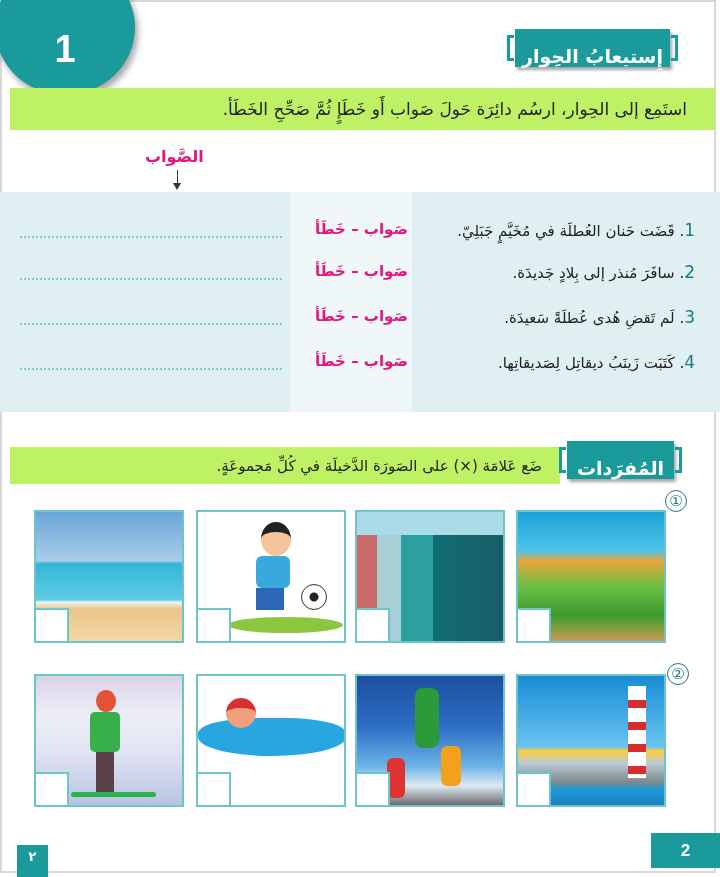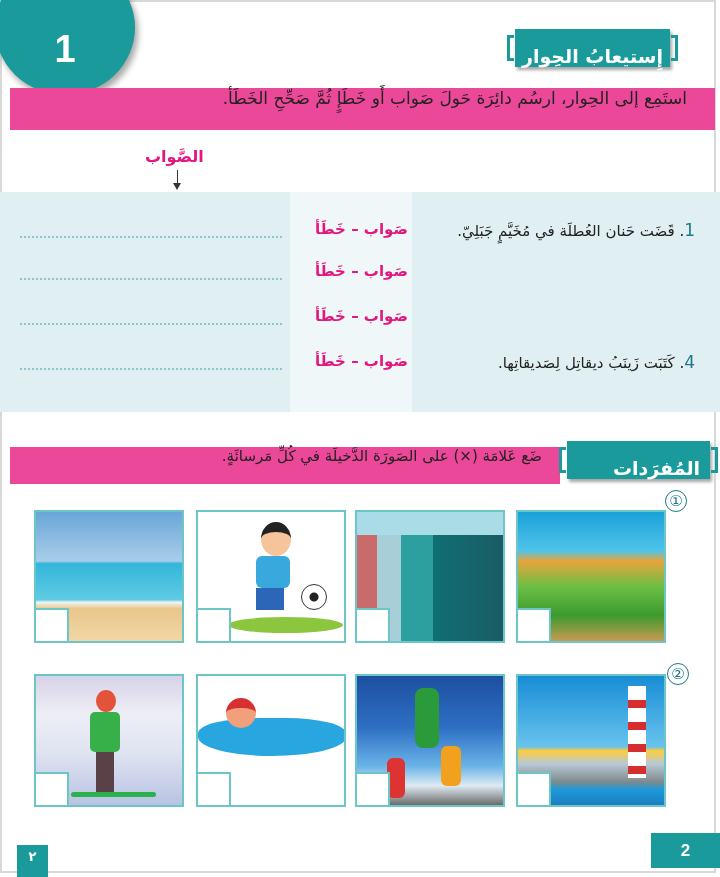--- a/index.html
+++ b/index.html
@@ -7,23 +7,23 @@
   .page-border { position:absolute; left:0; top:0; width:716px; height:873px; border-left:2px solid #d8d8d8; border-right:2px solid #d8d8d8; border-bottom:2px solid #d8d8d8; border-top:2px solid #d8d8d8; box-sizing:border-box; pointer-events:none; }
 
   .unit-circle { position:absolute; left:-5px; top:-40px; width:140px; height:135px; border-radius:50%; background:#1a9a9a; box-shadow:3px 5px 6px rgba(0,0,0,0.35); display:flex; align-items:center; justify-content:center; }
   .unit-circle span { color:#fff; font-weight:bold; font-size:38px; margin-top:44px; font-family:"Liberation Sans", sans-serif; }
 
   .title-tag { position:absolute; background:#1a9a9a; color:#fff; font-weight:bold; font-size:19px; display:flex; align-items:flex-end; justify-content:center; box-shadow:2px 3px 3px rgba(0,0,0,0.35); }
   .title-tag::before, .title-tag::after { content:""; position:absolute; top:6px; bottom:6px; width:4px; border-top:3px dotted #1a9a9a; border-bottom:3px dotted #1a9a9a; }
   .title-tag::before { left:-8px; border-left:3px solid #1a9a9a; }
   .title-tag::after { right:-8px; border-right:3px solid #1a9a9a; }
   .tag1 { left:515px; top:29px; width:155px; height:38px; }
-  .tag2 { left:567px; top:441px; width:107px; height:38px;padding-left:36px; }
+  .tag2 { left:567px; top:441px; width:107px; height:38px; }
 
-  .instr-bar { position:absolute; background:#ec4899; direction:rtl; color:#222; display:flex; }
+  .instr-bar { position:absolute; background:#bef264; direction:rtl; color:#222; display:flex; align-items:center; }
   .bar1 { left:10px; top:88px; width:705px; height:42px; font-size:17px; padding-right:28px; box-sizing:border-box; }
   .bar2 { left:10px; top:447px; width:550px; height:37px; font-size:15px; padding-right:18px; box-sizing:border-box; }
 
   .answer-label { position:absolute; left:145px; top:147px; color:#e3177f; font-weight:bold; font-size:16px; }
   .arrow { position:absolute; left:177px; top:170px; width:1px; height:18px; background:#333; }
   .arrow::after { content:""; position:absolute; left:-4px; bottom:-2px; border-left:4.5px solid transparent; border-right:4.5px solid transparent; border-top:7px solid #333; }
 
   .tf-table { position:absolute; left:0; top:192px; width:720px; height:220px; background:#e0eff2; }
   .tf-col-mid { position:absolute; left:290px; top:0; width:122px; height:220px; background:#eff7f8; }
   .tf-row { position:absolute; left:0; width:720px; height:30px; }
@@ -90,36 +90,38 @@
 
 <div class="tf-table">
   <div class="tf-col-mid"></div>
 
   <div class="tf-row" style="top:28px;">
     <div class="sentence"><span class="num">1</span>. <span>قَضَت حَنان العُطلَة في مُخَيَّمٍ جَبَلِيّ.</span></div>
     <div class="choice">صَواب – خَطَأ</div>
     <div class="dots"></div>
   </div>
   <div class="tf-row" style="top:70px;">
+    <div class="sentence"><span class="num">2</span>. <span>سافَرَ مُنذر إلى بِلادٍ جَديدَة.</span></div>
     <div class="choice">صَواب – خَطَأ</div>
     <div class="dots"></div>
   </div>
   <div class="tf-row" style="top:115px;">
+    <div class="sentence"><span class="num">3</span>. <span>لَم تَقضِ هُدى عُطلَةً سَعيدَة.</span></div>
     <div class="choice">صَواب – خَطَأ</div>
     <div class="dots"></div>
   </div>
   <div class="tf-row" style="top:160px;">
     <div class="sentence"><span class="num">4</span>. <span>كَتَبَت زَينَبُ ديقاتِل لِصَديقاتِها.</span></div>
     <div class="choice">صَواب – خَطَأ</div>
     <div class="dots"></div>
   </div>
 </div>
 
 <div class="instr-bar bar2">
-  <span>ضَع عَلامَة (×) على الصَورَة الدَّخيلَة في كُلِّ مَرسائَةٍ.</span>
+  <span>ضَع عَلامَة (×) على الصَورَة الدَّخيلَة في كُلِّ مَجموعَةٍ.</span>
 </div>
 <div class="title-tag tag2">
   <span>المُفرَدات</span>
 </div>
 
 <div class="group-num g1">①</div>
 <div class="pic beach" style="left:34px; top:510px;">
   <div class="check"></div>
 </div>
 <div class="pic soccer" style="left:196px; top:510px;">

